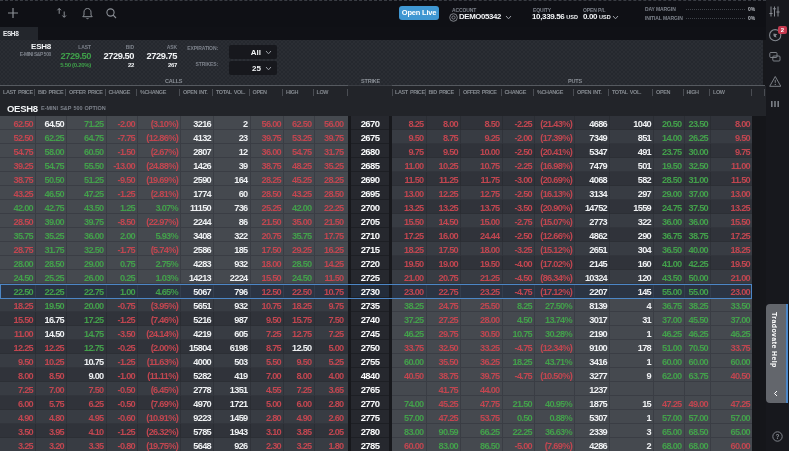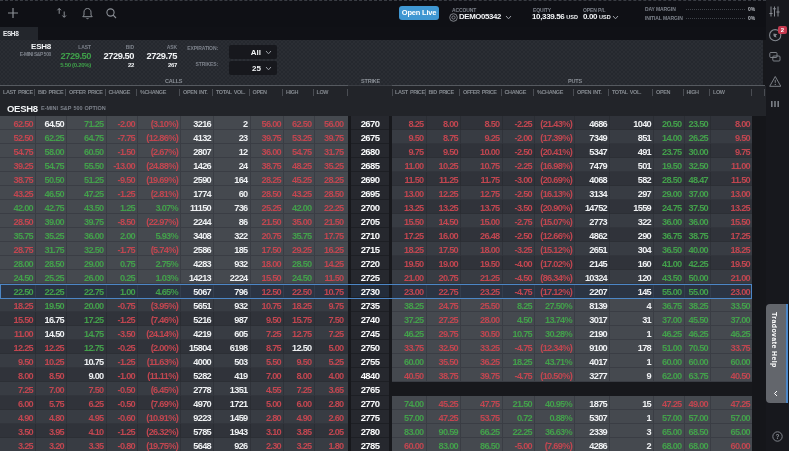--- a/index.html
+++ b/index.html
@@ -325,21 +325,21 @@
       </div>
     </div>
 <div class="trow">
       <div class="calls-part">
         <div class="cell lt c-r" style="width:35px">39.25</div>
         <div class="cell lt c-g" style="width:31px">54.75</div>
         <div class="cell lt c-g" style="width:39.5px">55.50</div>
         <div class="cell lt c-r" style="width:31.5px">-13.00</div>
         <div class="cell lt c-r" style="width:43px">(24.88%)</div>
         <div class="cell lt c-w" style="width:33px">1426</div>
-        <div class="cell lt c-w" style="width:36.5px">24</div>
+        <div class="cell lt c-w" style="width:36.5px">39</div>
         <div class="cell lt c-r" style="width:33.5px">38.75</div>
         <div class="cell lt c-r" style="width:30.5px">48.25</div>
         <div class="cell lt c-r" style="width:34.5px">35.25</div>
       </div>
       <div class="gap"></div>
       <div class="strike-cell">2685</div>
       <div class="gap"></div>
       <div class="puts-part">
         <div class="cell dk2 c-r" style="width:33.5px">11.00</div>
         <div class="cell dk2 c-r" style="width:34.5px">10.25</div>
@@ -371,21 +371,21 @@
       <div class="gap"></div>
       <div class="puts-part">
         <div class="cell dk1 c-r" style="width:33.5px">11.50</div>
         <div class="cell dk1 c-r" style="width:34.5px">11.25</div>
         <div class="cell dk1 c-r" style="width:41.5px">11.75</div>
         <div class="cell dk1 c-r" style="width:32.5px">-3.00</div>
         <div class="cell dk1 c-r" style="width:40px">(20.69%)</div>
         <div class="cell dk1 c-w" style="width:35px">4068</div>
         <div class="cell dk1 c-w" style="width:44px">582</div>
         <div class="cell dk1 c-g" style="width:30.5px">28.50</div>
-        <div class="cell dk1 c-g" style="width:26.5px">48.47</div>
+        <div class="cell dk1 c-g" style="width:26.5px">31.00</div>
         <div class="cell dk1 c-r" style="width:42px">11.50</div>
       </div>
     </div>
 <div class="trow">
       <div class="calls-part">
         <div class="cell lt c-r" style="width:35px">43.25</div>
         <div class="cell lt c-g" style="width:31px">46.50</div>
         <div class="cell lt c-g" style="width:39.5px">47.25</div>
         <div class="cell lt c-r" style="width:31.5px">-1.25</div>
         <div class="cell lt c-r" style="width:43px">(2.81%)</div>
@@ -481,21 +481,21 @@
         <div class="cell lt c-r" style="width:33.5px">20.75</div>
         <div class="cell lt c-g" style="width:30.5px">35.75</div>
         <div class="cell lt c-r" style="width:34.5px">17.75</div>
       </div>
       <div class="gap"></div>
       <div class="strike-cell">2710</div>
       <div class="gap"></div>
       <div class="puts-part">
         <div class="cell dk1 c-r" style="width:33.5px">17.25</div>
         <div class="cell dk1 c-r" style="width:34.5px">16.00</div>
-        <div class="cell dk1 c-r" style="width:41.5px">26.48</div>
+        <div class="cell dk1 c-r" style="width:41.5px">24.44</div>
         <div class="cell dk1 c-r" style="width:32.5px">-2.50</div>
         <div class="cell dk1 c-r" style="width:40px">(12.66%)</div>
         <div class="cell dk1 c-w" style="width:35px">4862</div>
         <div class="cell dk1 c-w" style="width:44px">290</div>
         <div class="cell dk1 c-g" style="width:30.5px">36.75</div>
         <div class="cell dk1 c-g" style="width:26.5px">38.75</div>
         <div class="cell dk1 c-r" style="width:42px">17.25</div>
       </div>
     </div>
 <div class="trow">
@@ -745,21 +745,21 @@
       </div>
       <div class="gap"></div>
       <div class="strike-cell">2755</div>
       <div class="gap"></div>
       <div class="puts-part">
         <div class="cell lt c-g" style="width:33.5px">60.00</div>
         <div class="cell lt c-r" style="width:34.5px">35.50</div>
         <div class="cell lt c-r" style="width:41.5px">36.25</div>
         <div class="cell lt c-g" style="width:32.5px">18.25</div>
         <div class="cell lt c-g" style="width:40px">43.71%</div>
-        <div class="cell lt c-w" style="width:35px">4017</div>
+        <div class="cell lt c-w" style="width:35px">3416</div>
         <div class="cell lt c-w" style="width:44px">1</div>
         <div class="cell lt c-g" style="width:30.5px">60.00</div>
         <div class="cell lt c-g" style="width:26.5px">60.00</div>
         <div class="cell lt c-g" style="width:42px">60.00</div>
       </div>
     </div>
 <div class="trow">
       <div class="calls-part">
         <div class="cell dk1 c-r" style="width:35px">8.00</div>
         <div class="cell dk1 c-r" style="width:31px">8.50</div>
@@ -797,20 +797,32 @@
         <div class="cell dk2 c-r" style="width:43px">(6.45%)</div>
         <div class="cell dk2 c-w" style="width:33px">2778</div>
         <div class="cell dk2 c-w" style="width:36.5px">1351</div>
         <div class="cell dk2 c-r" style="width:33.5px">4.55</div>
         <div class="cell dk2 c-r" style="width:30.5px">7.25</div>
         <div class="cell dk2 c-r" style="width:34.5px">3.65</div>
       </div>
       <div class="gap"></div>
       <div class="strike-cell">2765</div>
       <div class="gap"></div>
+      <div class="puts-part">
+        <div class="cell lt c-w" style="width:33.5px"></div>
+        <div class="cell lt c-r" style="width:34.5px">41.75</div>
+        <div class="cell lt c-r" style="width:41.5px">44.00</div>
+        <div class="cell lt c-w" style="width:32.5px"></div>
+        <div class="cell lt c-w" style="width:40px"></div>
+        <div class="cell lt c-w" style="width:35px">1237</div>
+        <div class="cell lt c-w" style="width:44px"></div>
+        <div class="cell lt c-w" style="width:30.5px"></div>
+        <div class="cell lt c-w" style="width:26.5px"></div>
+        <div class="cell lt c-w" style="width:42px"></div>
+      </div>
     </div>
 <div class="trow">
       <div class="calls-part">
         <div class="cell dk1 c-r" style="width:35px">6.00</div>
         <div class="cell dk1 c-r" style="width:31px">5.75</div>
         <div class="cell dk1 c-r" style="width:39.5px">6.25</div>
         <div class="cell dk1 c-r" style="width:31.5px">-0.50</div>
         <div class="cell dk1 c-r" style="width:43px">(7.69%)</div>
         <div class="cell dk1 c-w" style="width:33px">4970</div>
         <div class="cell dk1 c-w" style="width:36.5px">1721</div>
@@ -847,21 +859,21 @@
         <div class="cell dk2 c-r" style="width:30.5px">4.90</div>
         <div class="cell dk2 c-r" style="width:34.5px">2.60</div>
       </div>
       <div class="gap"></div>
       <div class="strike-cell">2775</div>
       <div class="gap"></div>
       <div class="puts-part">
         <div class="cell lt c-g" style="width:33.5px">57.00</div>
         <div class="cell lt c-r" style="width:34.5px">47.25</div>
         <div class="cell lt c-r" style="width:41.5px">53.75</div>
-        <div class="cell lt c-g" style="width:32.5px">0.72</div>
+        <div class="cell lt c-g" style="width:32.5px">0.50</div>
         <div class="cell lt c-g" style="width:40px">0.88%</div>
         <div class="cell lt c-w" style="width:35px">5307</div>
         <div class="cell lt c-w" style="width:44px">1</div>
         <div class="cell lt c-g" style="width:30.5px">57.00</div>
         <div class="cell lt c-g" style="width:26.5px">57.00</div>
         <div class="cell lt c-g" style="width:42px">57.00</div>
       </div>
     </div>
 <div class="trow">
       <div class="calls-part">

